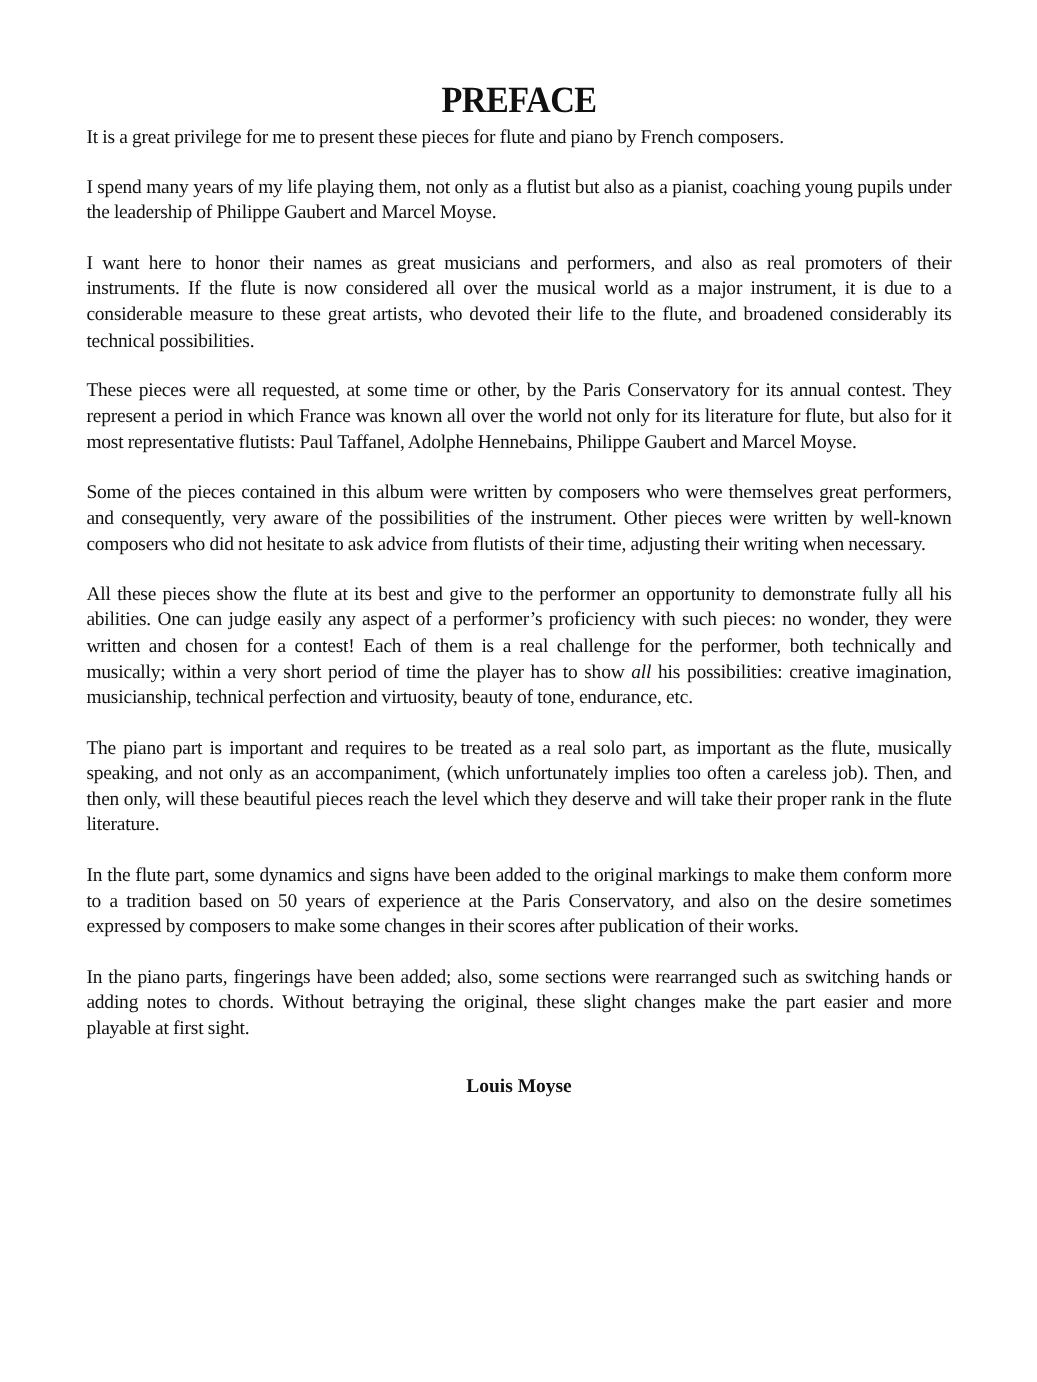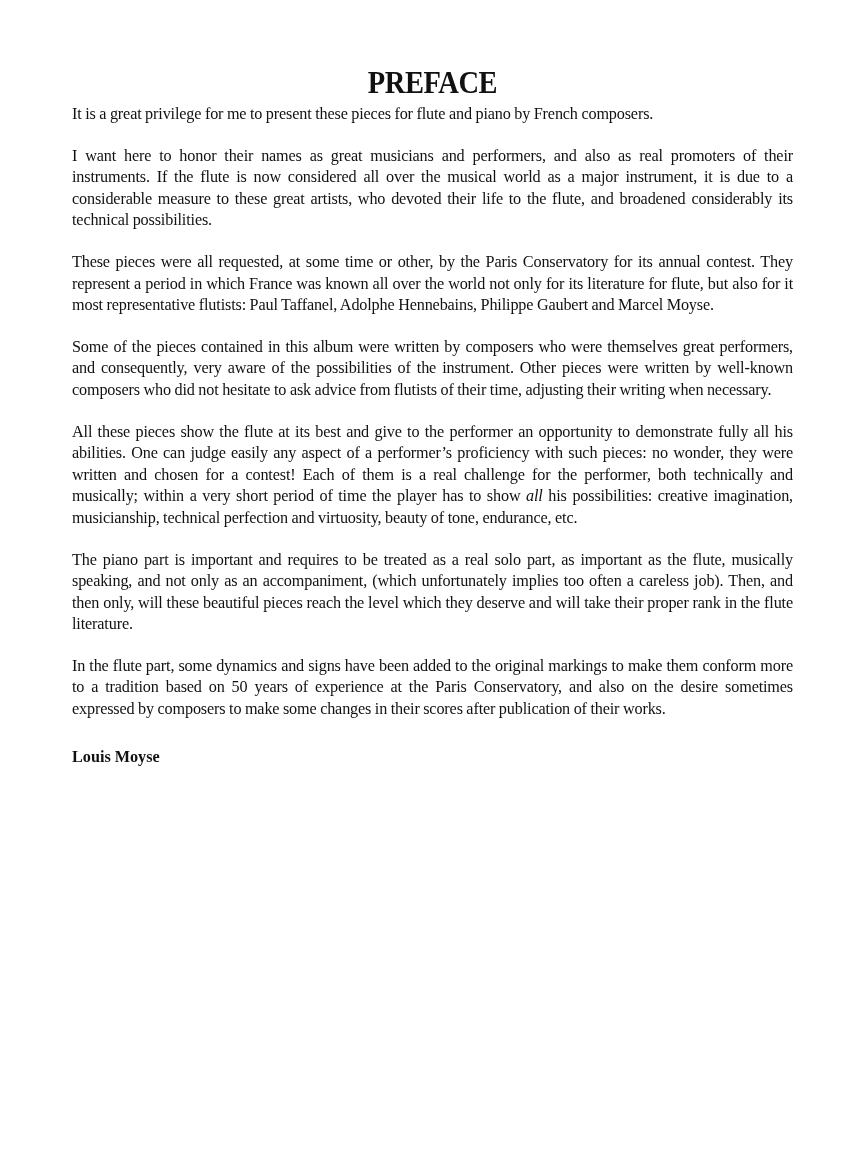--- a/index.html
+++ b/index.html
@@ -48,36 +48,38 @@
       text-align: justify;
       hyphens: manual;
       letter-spacing: -0.15px;
       word-spacing: -0.3px;
     }
     .para em {
       font-style: italic;
     }
     .signature {
       margin: 26px 0 0 0;
-      text-align: left;
+      text-align: center;
       font-weight: bold;
       font-size: 16.2px;
       line-height: 21.6px;
     }
   </style>
 </head>
 <body>
 
 <div class="page">
   <h1 class="title">PREFACE</h1>
 
   <div class="body">
     <p class="para">It is a great privilege for me to present these pieces for flute and piano by French composers.</p>
+    <p class="para">I spend many years of my life playing them, not only as a flutist but also as a pianist, coaching young pupils under the leadership of Philippe Gaubert and Marcel Moyse.</p>
     <p class="para">I want here to honor their names as great musicians and performers, and also as real promoters of their instruments. If the flute is now considered all over the musical world as a major instrument, it is due to a considerable measure to these great artists, who devoted their life to the flute, and broadened consider­ably its technical possibilities.</p>
     <p class="para">These pieces were all requested, at some time or other, by the Paris Conservatory for its annual contest. They represent a period in which France was known all over the world not only for its literature for flute, but also for it most representative flutists: Paul Taffanel, Adolphe Hennebains, Philippe Gaubert and Marcel Moyse.</p>
     <p class="para">Some of the pieces contained in this album were written by composers who were themselves great per­formers, and consequently, very aware of the possibilities of the instrument. Other pieces were written by well-known composers who did not hesitate to ask advice from flutists of their time, adjusting their writing when necessary.</p>
     <p class="para"><span>All these pieces show the flute at its best and give to the performer an opportunity to demonstrate fully all his abilities. One can judge easily any aspect of a performer’s proficiency with such pieces: no won­der, they were written and chosen for a contest! Each of them is a real challenge for the performer, both technically and musically; within a very short period of time the player has to show </span><em>all</em><span> his possibilities: creative imagination, musicianship, technical perfection and virtuosity, beauty of tone, endurance, etc.</span></p>
     <p class="para">The piano part is important and requires to be treated as a real solo part, as important as the flute, musi­cally speaking, and not only as an accompaniment, (which unfortunately implies too often a careless job). Then, and then only, will these beautiful pieces reach the level which they deserve and will take their proper rank in the flute literature.</p>
     <p class="para">In the flute part, some dynamics and signs have been added to the original markings to make them conform more to a tradition based on 50 years of experience at the Paris Conservatory, and also on the desire sometimes expressed by composers to make some changes in their scores after publication of their works.</p>
+    <p class="para">In the piano parts, fingerings have been added; also, some sections were rearranged such as switching hands or adding notes to chords. Without betraying the original, these slight changes make the part easier and more playable at first sight.</p>
 
     <p class="signature">Louis Moyse</p>
   </div>
 </div>
 
 </body></html>

